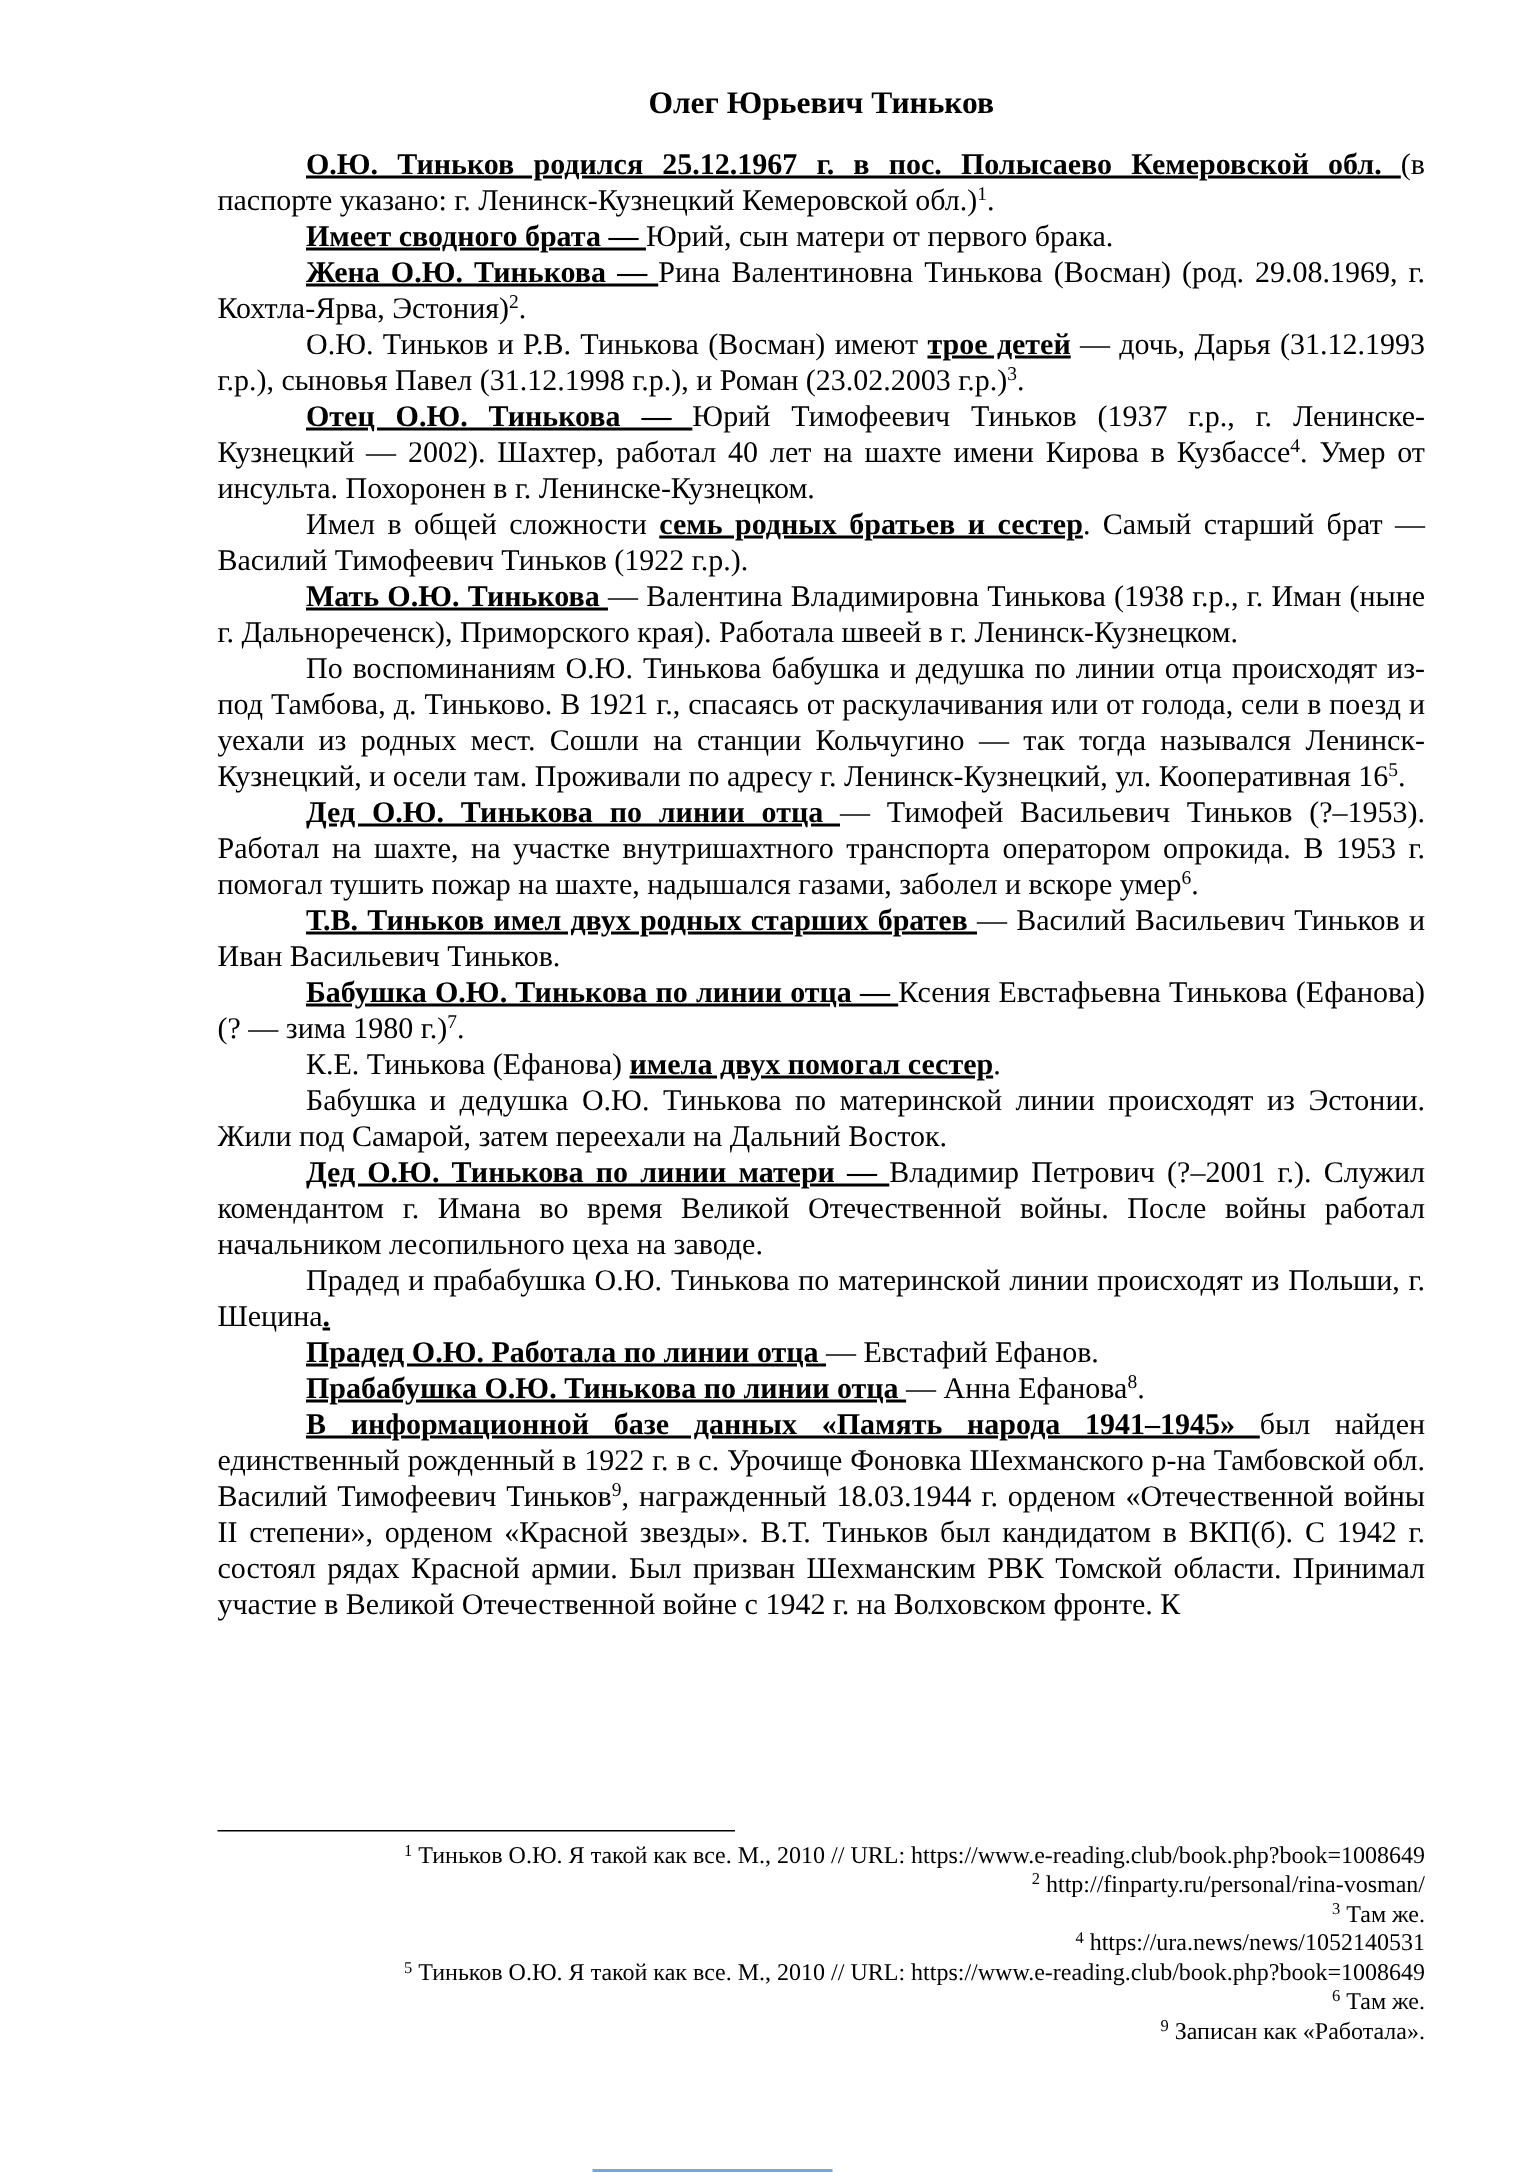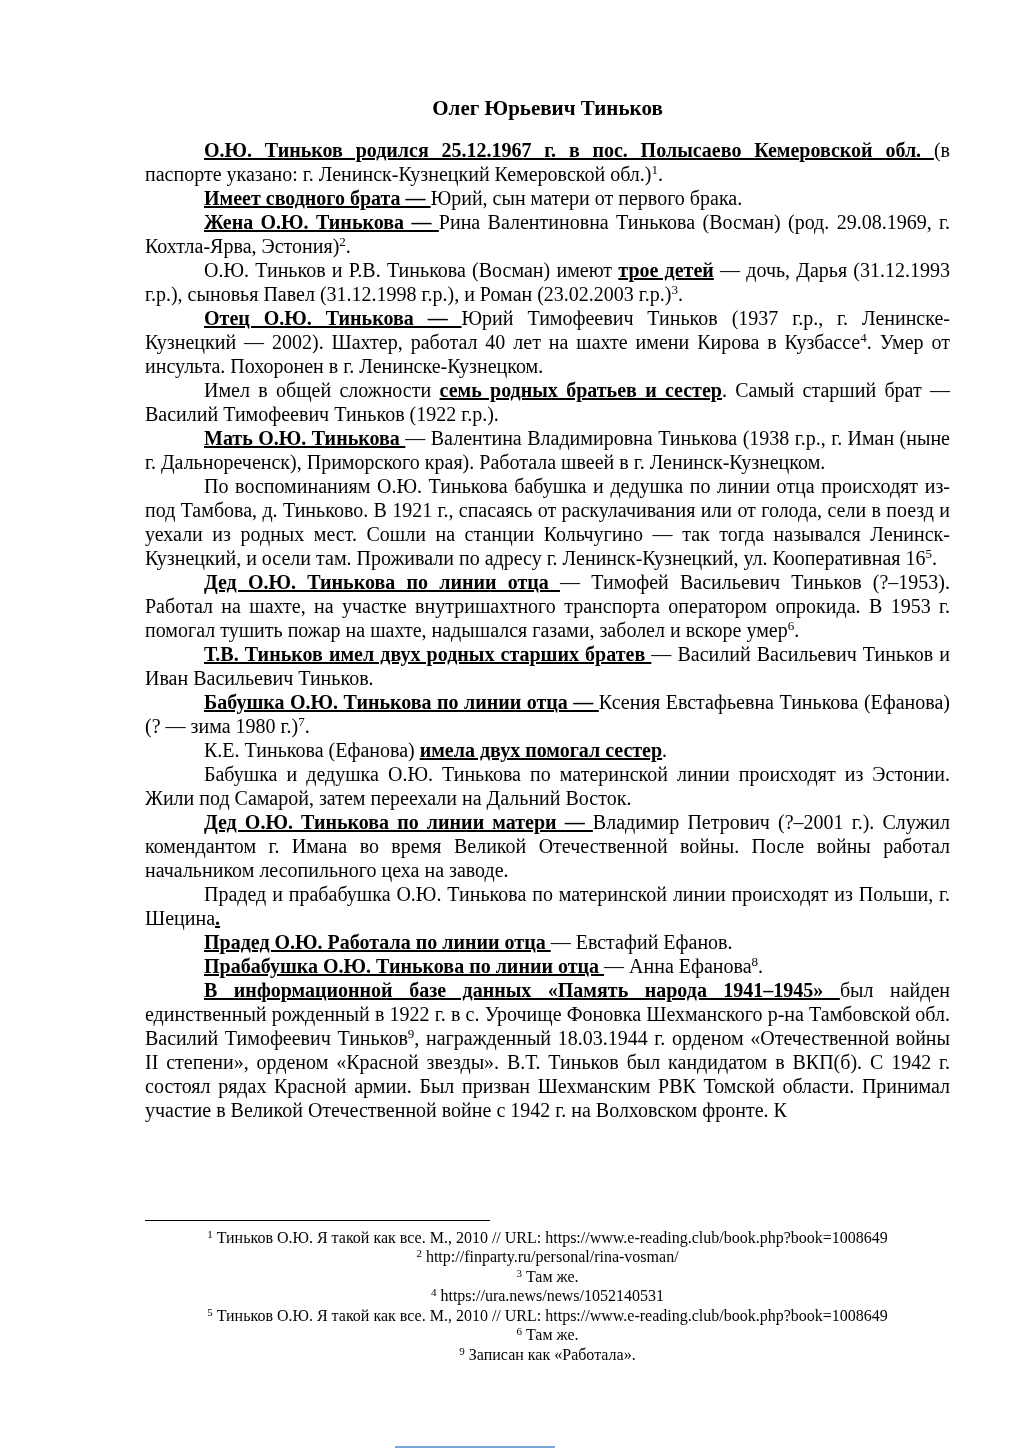--- a/index.html
+++ b/index.html
@@ -8,21 +8,21 @@
     width: 1024px;
     height: 1448px;
     font-family: "Liberation Serif", serif;
     color: #000000;
     position: relative;
     overflow: hidden;
   }
   .page {
     width: 1024px;
     height: 1448px;
-    padding: 96px 74px 84px 145px;
+    padding: 56px 74px 84px 145px;
     display: flex;
     flex-direction: column;
   }
   .title {
     font-size: 21px;
     font-weight: bold;
     text-align: center;
     line-height: 24px;
     margin-bottom: 18px;
   }
@@ -42,21 +42,21 @@
   }
   .footnote-area { margin-top: auto; }
   .fn-sep {
     width: 345px;
     border-top: 1px solid #000000;
     margin-bottom: 7px;
   }
   .footnote {
     font-size: 16px;
     line-height: 19.5px;
-    text-align: center;
+    text-align: right;
   }
   .footnote sup {
     font-size: 11px;
     top: -5px;
   }
   .bottom-artifact {
     position: absolute;
     left: 395px;
     bottom: 0;
     width: 160px;

